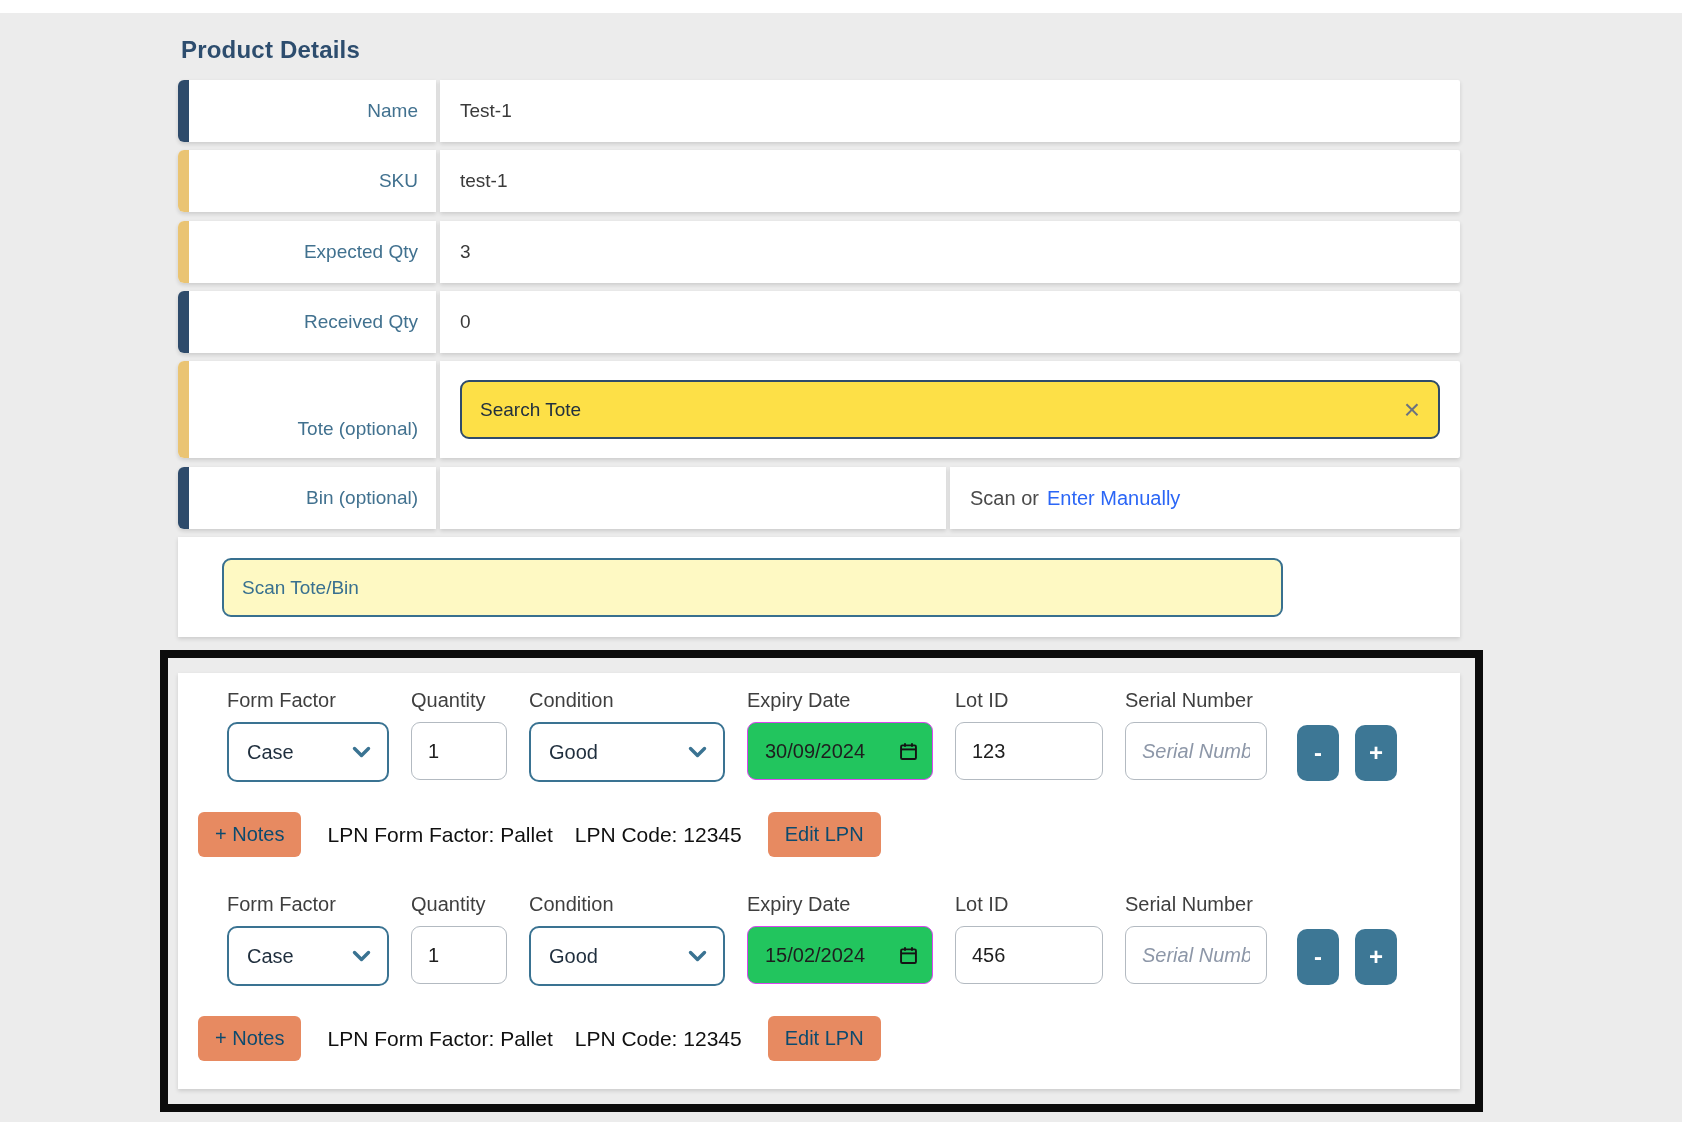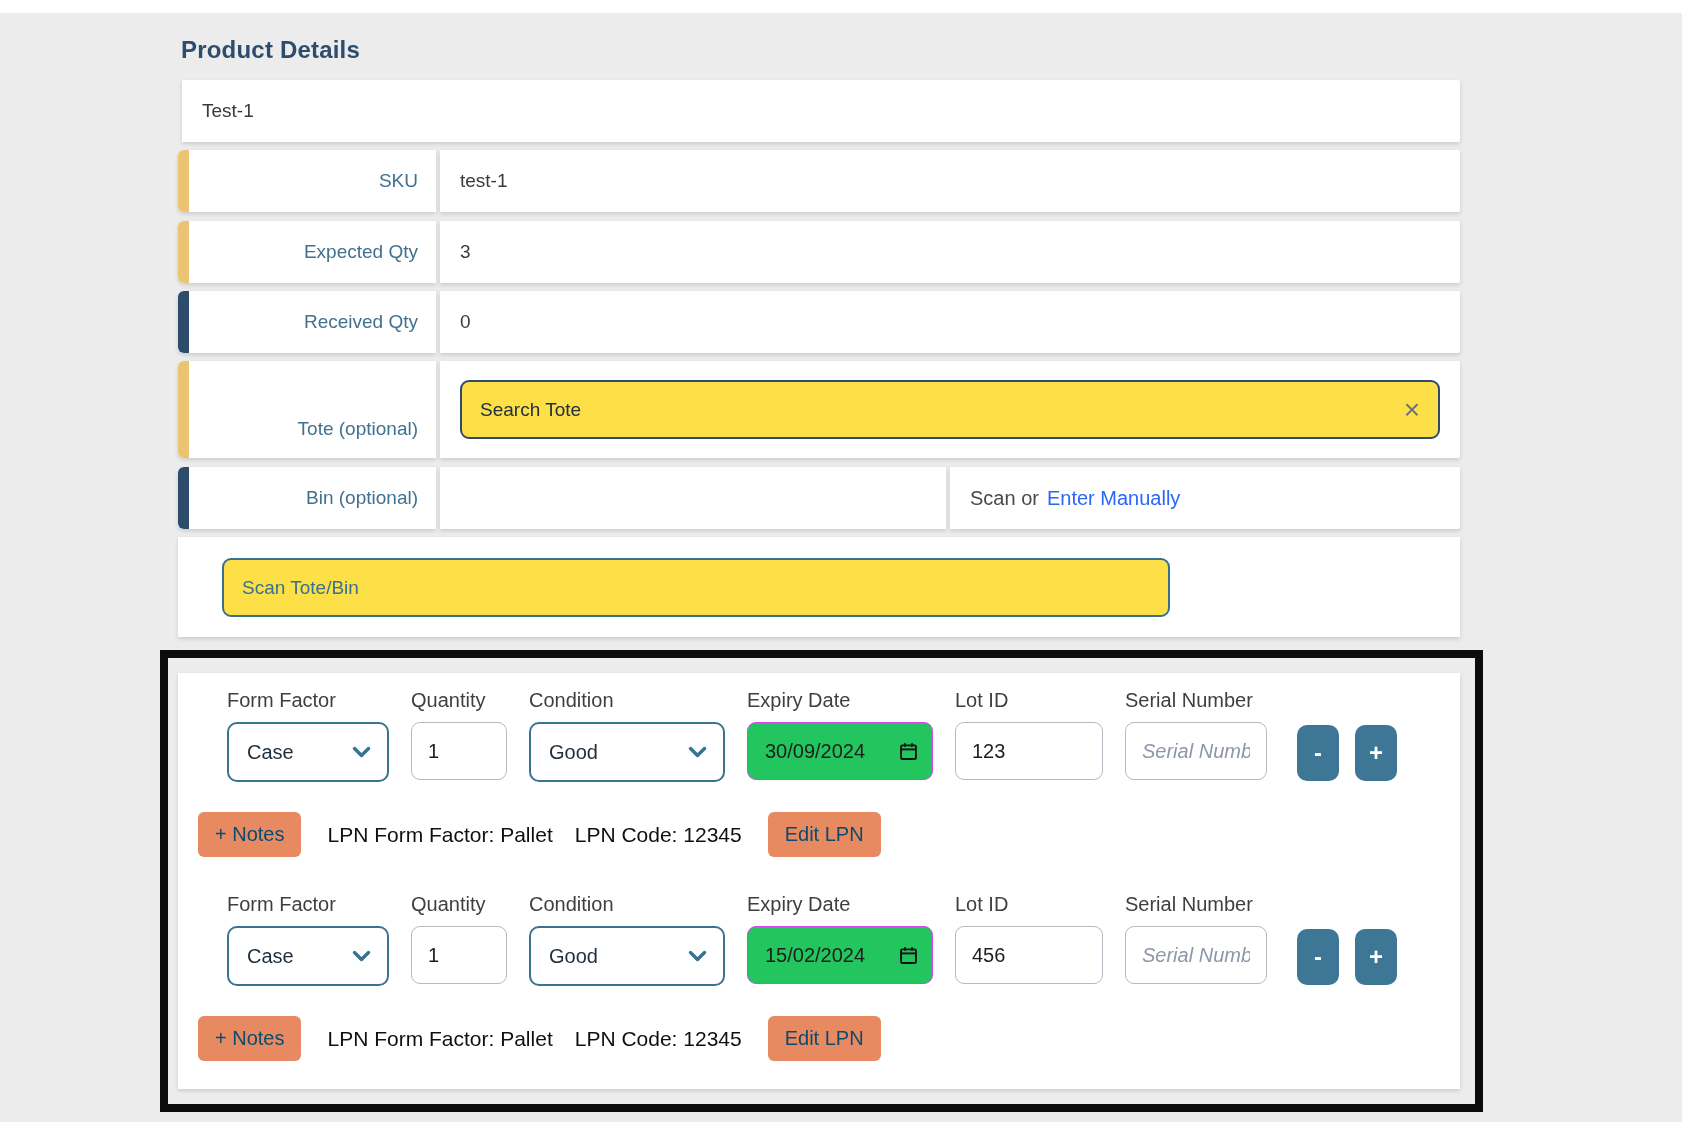--- a/index.html
+++ b/index.html
@@ -33,21 +33,21 @@
   .tote-input { flex:1; border:none; outline:none; font-size:19px; color:#22303e; font-family:inherit; background:transparent; }
   .clear-btn { border:none; background:none; font-size:28px; line-height:1; color:#6b7280; cursor:pointer; padding:0 2px; font-weight:400; }
 
   .bin-input-area { width:506px; background:#fff; box-shadow:0 2px 4px rgba(0,0,0,.14); margin-left:4px; }
   .bin-input { width:100%; height:100%; border:none; outline:none; background:transparent; font-size:19px; padding:0 18px; color:#3a3a3a; font-family:inherit; }
   .bin-scan-card { flex:1; background:#fff; box-shadow:0 2px 4px rgba(0,0,0,.14); margin-left:4px; display:flex; align-items:center; padding:0 20px; border-radius:0 2px 2px 0; }
   .scan-or { font-size:20px; color:#4a4a4a; }
   .enter-link { font-size:20px; color:#2b66f6; margin-left:8px; cursor:pointer; text-decoration:none; }
 
   .scan-card { position:absolute; left:178px; top:537px; width:1282px; height:100px; background:#fff; box-shadow:0 2px 4px rgba(0,0,0,.14); }
-  .scan-input { position:absolute; left:44px; top:21px; width:948px; height:59px; border:2px solid #38708f; border-radius:9px; padding:0 18px; font-size:19px; color:#38708f; font-family:inherit; outline:none; background:#fde047; }
+  .scan-input { position:absolute; left:44px; top:21px; width:1061px; height:59px; border:2px solid #38708f; border-radius:9px; padding:0 18px; font-size:19px; color:#38708f; font-family:inherit; outline:none; background:#fef9c3; }
   .scan-input::placeholder { color:#38708f; opacity:1; }
 
   
   .black-box { position:absolute; left:160px; top:650px; width:1323px; height:462px; border:8px solid #0c0c0c; }
   .items-card { position:absolute; left:178px; top:673px; width:1282px; height:416px; background:#fff; box-shadow:0 2px 4px rgba(0,0,0,.14); padding:16px 20px 20px 20px; }
 
   .fields-row { display:flex; gap:22px; align-items:flex-start; }
   .field { display:flex; flex-direction:column; gap:10px; }
   .field-label { font-size:20px; color:#3f3f3f; }
   .w-ff { width:162px;margin-left:29px; } .w-qty { width:96px; } .w-cond { width:196px; }
@@ -74,20 +74,24 @@
 </style>
 </head>
 <body>
 
 <div class="canvas">
   <div class="topbar"></div>
 
   <div class="page-title">Product Details</div>
 
   <div class="detail-row row-name">
+    <div class="label-card">
+      <div class="accent navy"></div>
+      <span class="label-text">Name</span>
+    </div>
     <div class="value-card">
       <span class="value-text">Test-1</span>
     </div>
   </div>
 
   <div class="detail-row row-sku">
     <div class="label-card">
       <div class="accent yellow"></div>
       <span class="label-text">SKU</span>
     </div>

